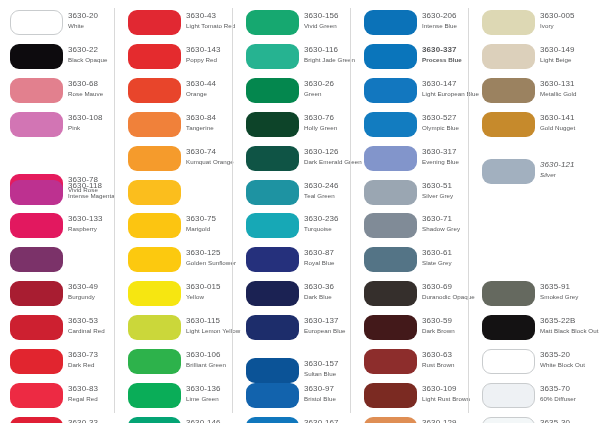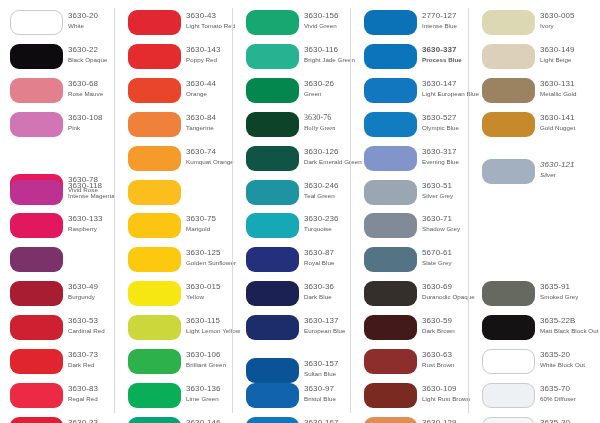--- a/index.html
+++ b/index.html
@@ -269,21 +269,21 @@
           <div class="swatch-name">Bright Jade Green</div>
         </div>
       </div>
       <div class="swatch-row" style="top: 77.8px;">
         <div class="swatch-chip" style="background: rgb(4, 135, 78);"></div>
         <div class="swatch-text">
           <div class="swatch-code">3630-26</div>
           <div class="swatch-name">Green</div>
         </div>
       </div>
-      <div class="swatch-row" style="top: 111.7px; font-family: Liberation Serif, serif;">
+      <div class="swatch-row" style="top: 111.7px;">
         <div class="swatch-chip" style="background: rgb(13, 68, 41);"></div>
         <div class="swatch-text">
           <div class="swatch-code">3630-76</div>
           <div class="swatch-name">Holly Green</div>
         </div>
       </div>
       <div class="swatch-row" style="top: 145.6px;">
         <div class="swatch-chip" style="background: rgb(15, 84, 69);"></div>
         <div class="swatch-text">
           <div class="swatch-code">3630-126</div>
@@ -344,21 +344,21 @@
         <div class="swatch-text">
           <div class="swatch-code">3630-167</div>
         </div>
       </div>
     </div>
     <div class="col-divider" style="left: 350px;"></div>
     <div class="column" style="left: 354px;">
       <div class="swatch-row" style="top: 10px;">
         <div class="swatch-chip" style="background: rgb(11, 114, 184);"></div>
         <div class="swatch-text">
-          <div class="swatch-code">2770-127</div>
+          <div class="swatch-code">3630-206</div>
           <div class="swatch-name">Intense Blue</div>
         </div>
       </div>
       <div class="swatch-row" style="top: 43.9px; font-weight: bold;">
         <div class="swatch-chip" style="background: rgb(10, 117, 187);"></div>
         <div class="swatch-text">
           <div class="swatch-code">3630-337</div>
           <div class="swatch-name">Process Blue</div>
         </div>
       </div>
@@ -393,21 +393,21 @@
       <div class="swatch-row" style="top: 213.4px;">
         <div class="swatch-chip" style="background: rgb(128, 139, 151);"></div>
         <div class="swatch-text">
           <div class="swatch-code">3630-71</div>
           <div class="swatch-name">Shadow Grey</div>
         </div>
       </div>
       <div class="swatch-row" style="top: 247.3px;">
         <div class="swatch-chip" style="background: rgb(84, 116, 134);"></div>
         <div class="swatch-text">
-          <div class="swatch-code">5670-61</div>
+          <div class="swatch-code">3630-61</div>
           <div class="swatch-name">Slate Grey</div>
         </div>
       </div>
       <div class="swatch-row" style="top: 281.2px;">
         <div class="swatch-chip" style="background: rgb(53, 47, 44);"></div>
         <div class="swatch-text">
           <div class="swatch-code">3630-69</div>
           <div class="swatch-name">Duranodic Opaque</div>
         </div>
       </div>

